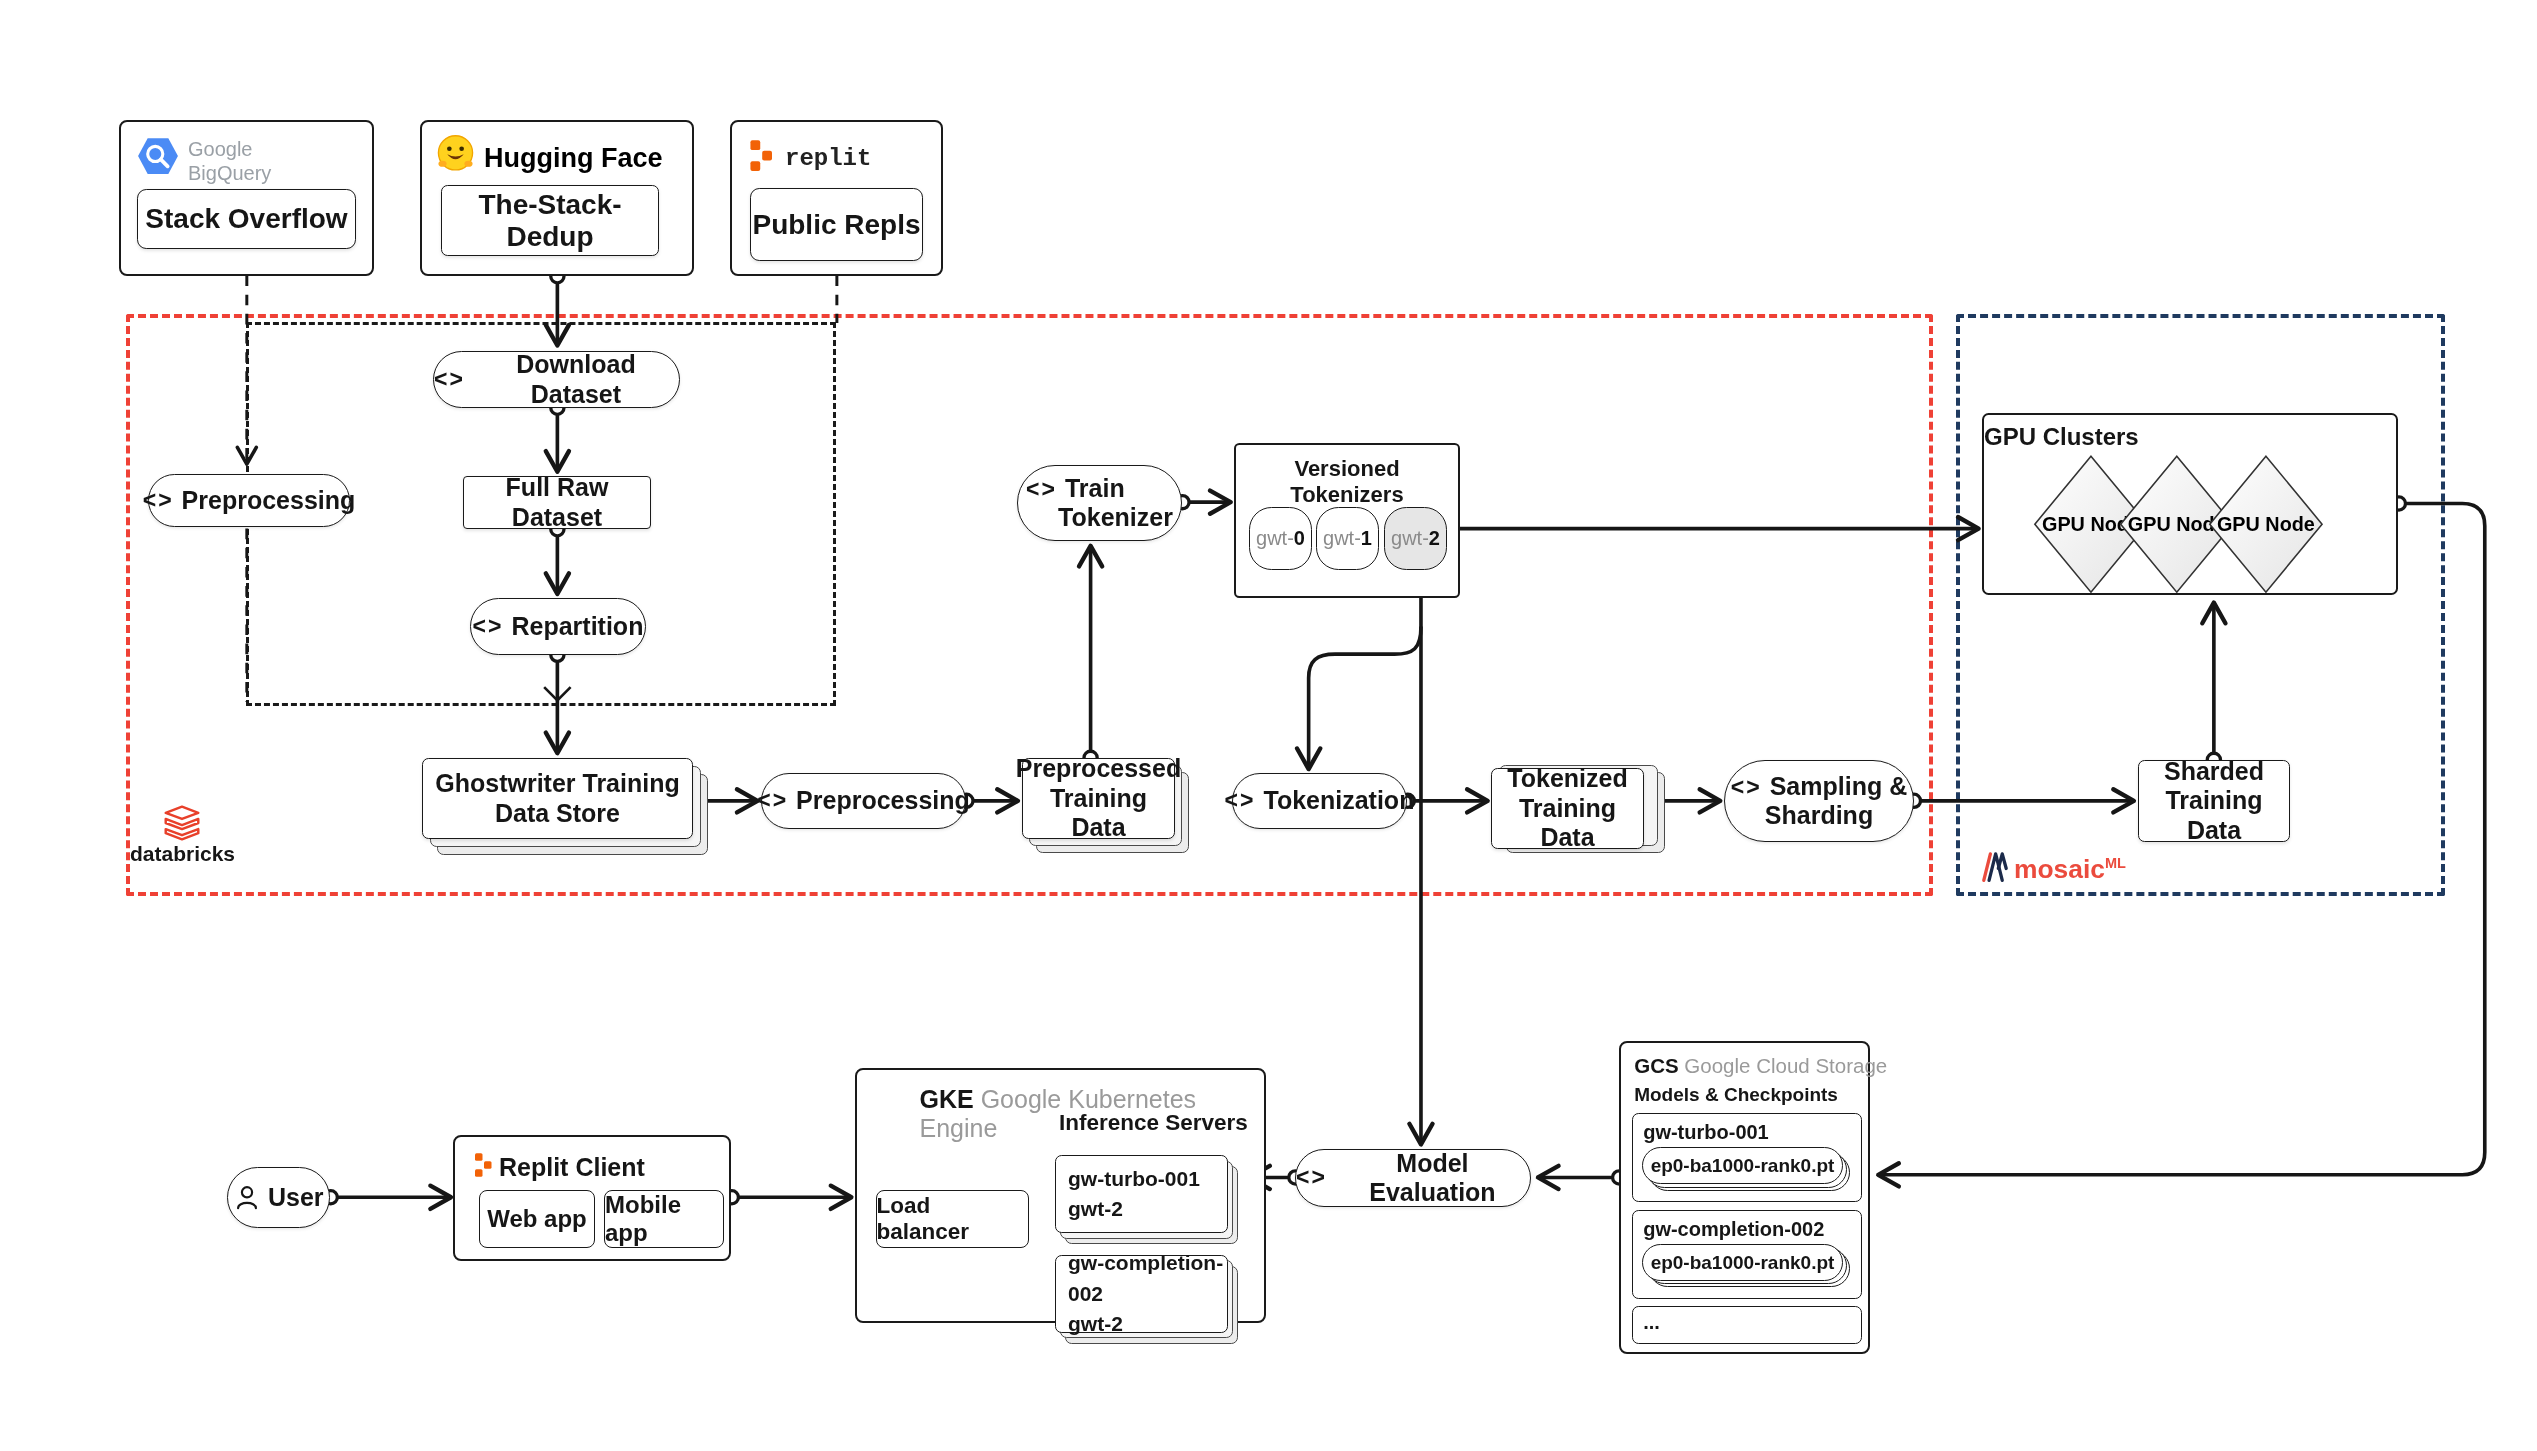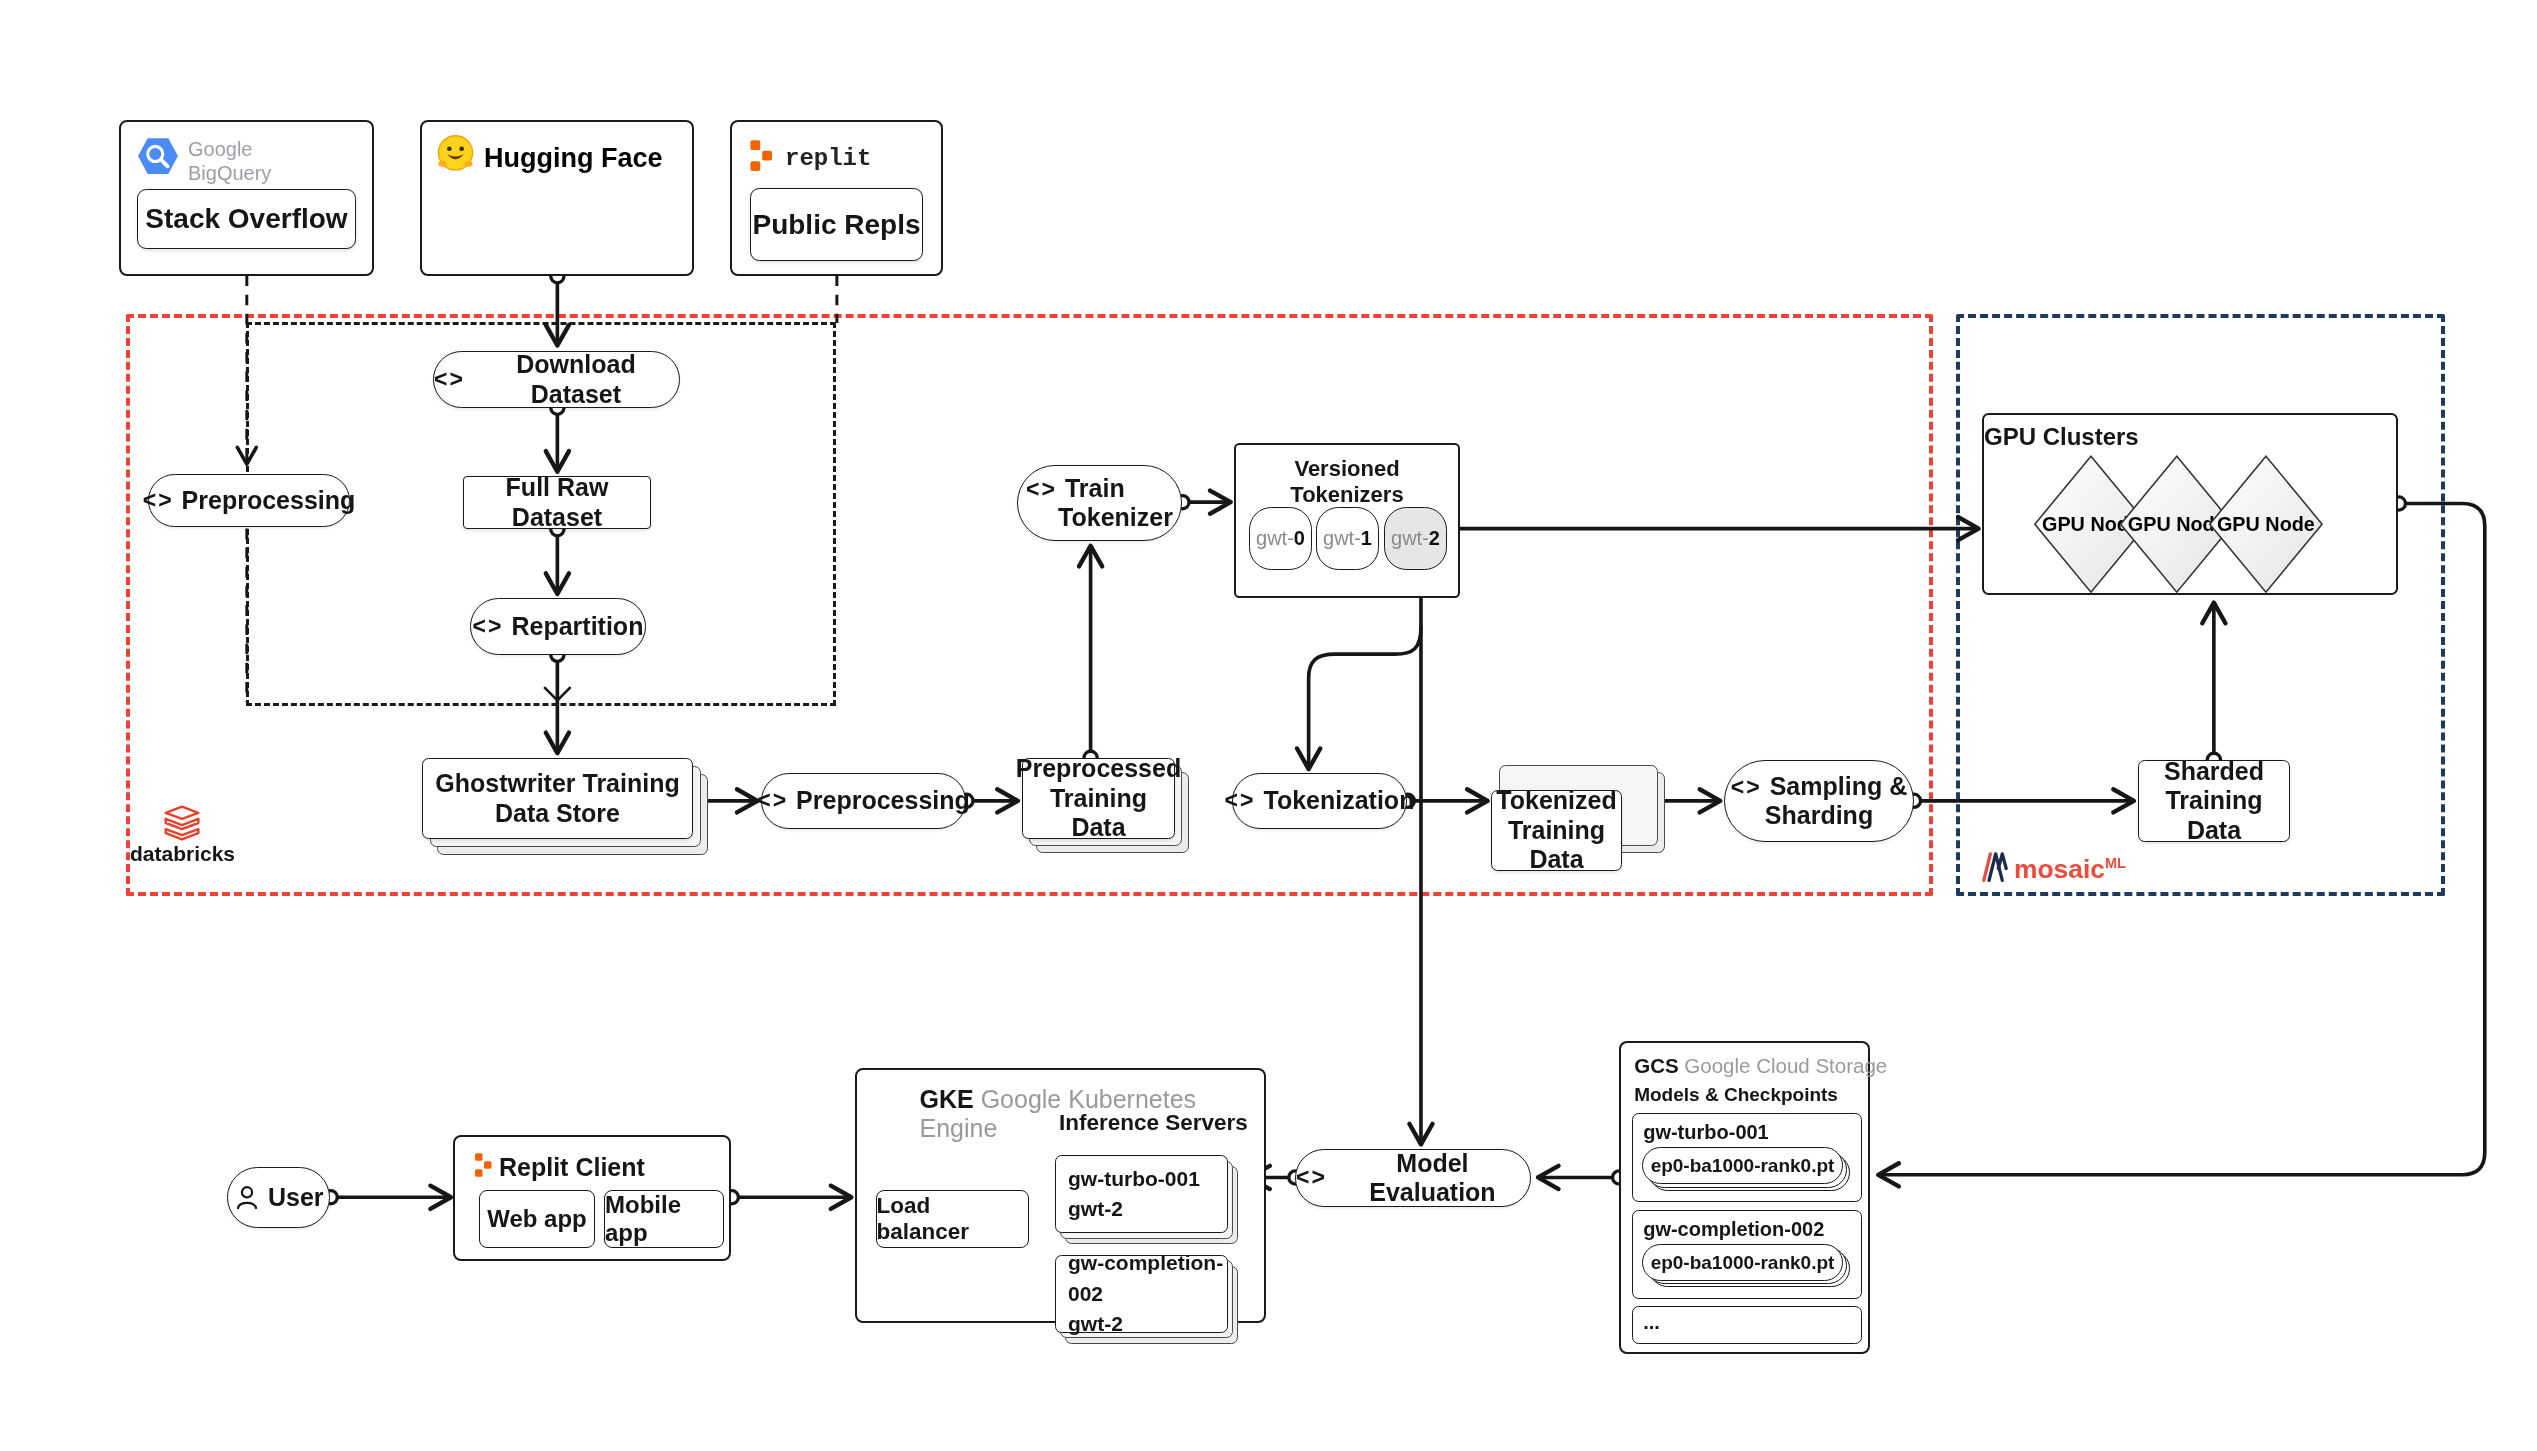--- a/index.html
+++ b/index.html
@@ -150,20 +150,23 @@
       <circle cx="21" cy="23" r="3.4" fill="#3a2b00"></circle>
       <circle cx="39" cy="23" r="3.4" fill="#3a2b00"></circle>
       <path d="M18 31 Q30 46 42 31 Q30 38 18 31 Z" fill="#6b3305"></path>
       <ellipse cx="11" cy="45" rx="6" ry="4.5" fill="#FFAD1E"></ellipse>
       <ellipse cx="49" cy="45" rx="6" ry="4.5" fill="#FFAD1E"></ellipse>
     </svg>
     <div class="abs hf-brand" style="left:62px;top:21px;">Hugging Face</div>
   </div>
   <div class="sheet" style="left:456px;top:200px;width:218px;height:71px;border-radius:6.6px;"></div>
   <div class="sheet" style="left:449px;top:192px;width:218px;height:71px;border-radius:6.6px;background:#f5f5f5;"></div>
+  <div class="node rect label42" style="left:441px;top:185px;width:218px;height:71px;">
+    <span>The-Stack-Dedup</span>
+  </div>
 
   <div class="container-box" style="left:730px;top:120px;width:213px;height:156px;">
     <svg class="abs" style="left:17px;top:17px;" width="26.4" height="34" viewBox="0 0 40 52">
       <rect x="2" y="2" width="15" height="15" rx="3" fill="#F26207"></rect>
       <rect x="20" y="18" width="15" height="15" rx="3" fill="#F26207"></rect>
       <rect x="2" y="34" width="15" height="15" rx="3" fill="#F26207"></rect>
     </svg>
     <div class="abs replit-brand" style="left:53px;top:22.5px;">replit</div>
   </div>
   <div class="node rect label42" style="left:750px;top:188px;width:173px;height:73px;border-radius:9.3px;">
@@ -205,21 +208,21 @@
     <div>Training Data</div>
   </div>
 
   <div class="node pill label38" style="left:1232px;top:773px;width:175px;height:56px;">
     <span class="pill-icon">&lt;&gt;</span>
     <span>Tokenization</span>
   </div>
 
   <div class="sheet" style="left:1506px;top:772px;width:159px;height:81px;border-radius:6.6px;"></div>
   <div class="sheet" style="left:1499px;top:765px;width:159px;height:81px;border-radius:6.6px;background:#f5f5f5;"></div>
-  <div class="node rect label38 two-line" style="left:1491px;top:790px;width:131px;height:81px;">
+  <div class="node rect label38 two-line" style="left:1491px;top:768px;width:153px;height:81px;">
     <div>Tokenized</div>
     <div>Training Data</div>
   </div>
 
   <div class="node pill" style="left:1724px;top:760px;width:190px;height:82px;border-radius:41px;">
     <div class="label38 two-line">
       <div><span class="pill-icon">&lt;&gt;</span><span>Sampling &amp;</span></div>
       <div>Sharding</div>
     </div>
   </div>

